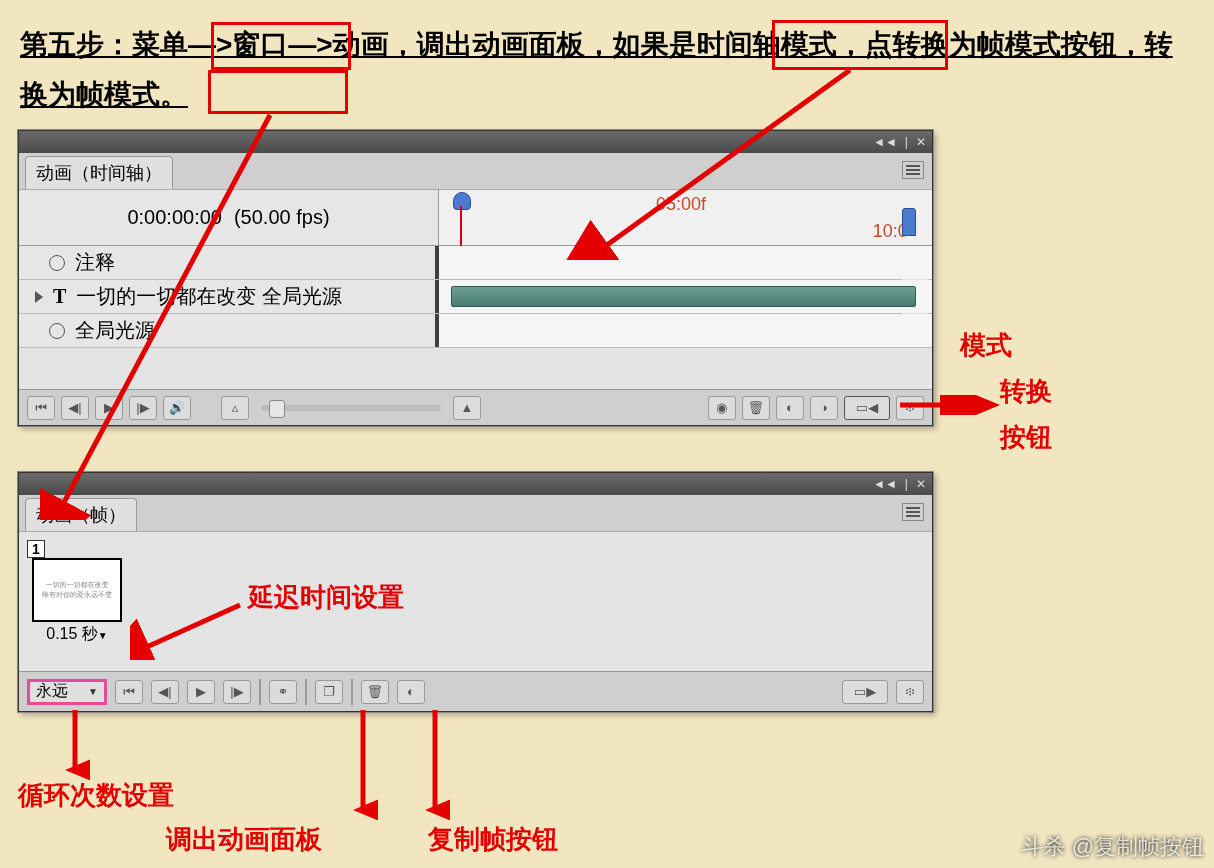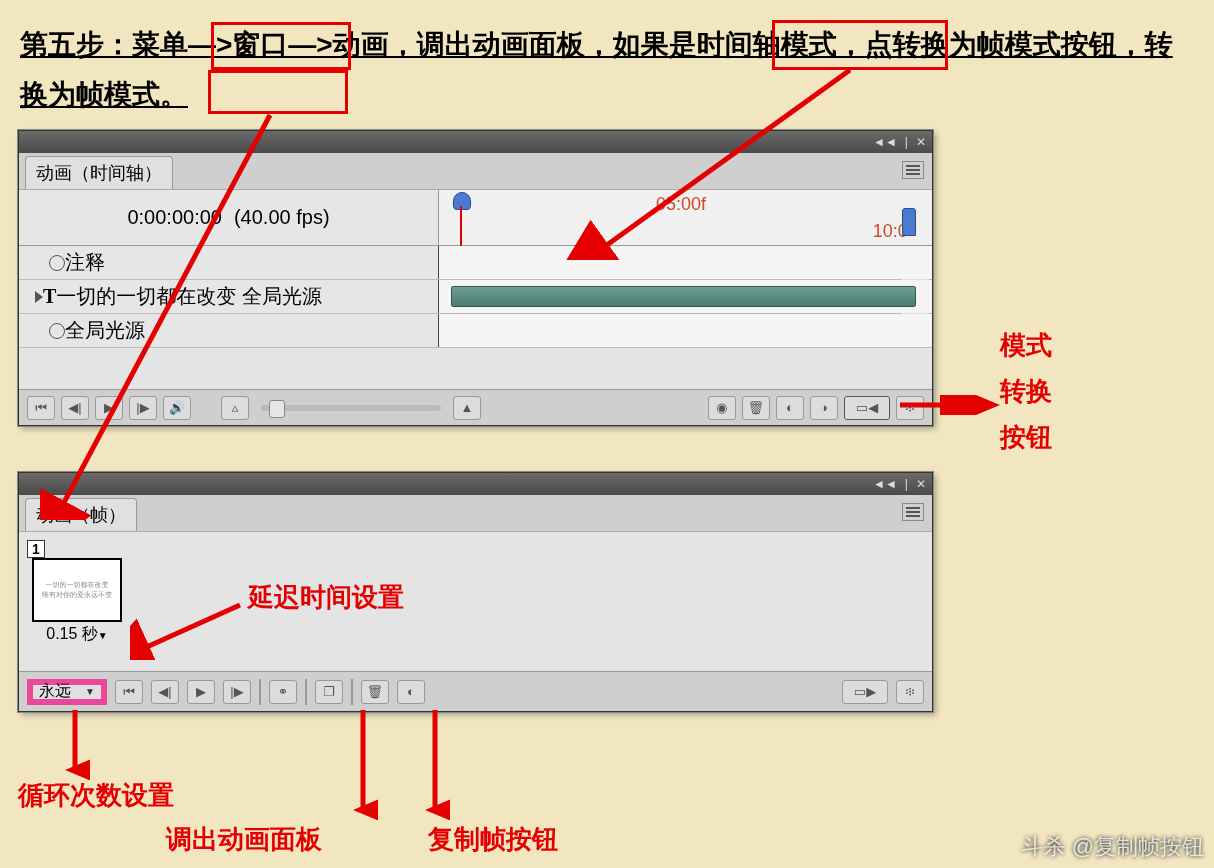--- a/index.html
+++ b/index.html
@@ -147,23 +147,24 @@
   }
   .tl-track {
     height: 34px;
     display: flex;
     border-bottom: 1px solid #bbb;
   }
   .tl-track .track-left {
     width: 420px;
     display: flex;
     align-items: center;
+    gap: 10px;
     padding-left: 30px;
     font-size: 20px;
-    border-right: 1px solid #404040;
+    border-right: 4px solid #404040;
     background: #e6e6e6;
   }
   .tl-track .track-right {
     flex: 1;
     background: #f5f5f5;
     position: relative;
   }
   .track-bar {
     position: absolute;
     left: 12px;
@@ -292,21 +293,21 @@
     border-top: 1px solid #999;
     display: flex;
     align-items: center;
     padding: 0 8px;
     gap: 8px;
   }
   .loop-sel {
     width: 80px;
     height: 26px;
     background: #e0e0e0;
-    border: 6px solid #ec4899;
+    border: 3px solid #ec4899;
     display: flex;
     align-items: center;
     justify-content: space-between;
     padding: 0 6px;
     font-size: 16px;
   }
   .loop-sel::after {
     content: "▼";
     font-size: 10px;
     color: #333;
@@ -366,21 +367,21 @@
   </div>
   <div class="tl-body">
     <div class="side-buttons">
       <div class="sb"></div>
       <div class="sb"></div>
       <div class="sb"></div>
     </div>
     <div class="tl-ruler">
       <div class="tl-left">
         <span>0:00:00:00</span>
-        <span>(40.00 fps)</span>
+        <span>(50.00 fps)</span>
       </div>
       <div class="tl-right">
         <div class="playhead"></div>
         <div class="ruler-mark" style="left:44%;">05:00f</div>
         <div class="ruler-mark" style="left:88%;margin-top:27px;">10:0</div>
         <div class="endmark"></div>
       </div>
     </div>
     <div class="tl-track">
       <div class="track-left">
@@ -467,21 +468,21 @@
     <div class="pf-btn">❐</div>
     <div class="fpf-sep"></div>
     <div class="pf-btn">🗑</div>
     <div class="pf-btn">◐</div>
     <div class="spacer-flex"></div>
     <div class="pf-btn wide">▭▶</div>
     <div class="pf-btn">፨</div>
   </div>
 </div>
 
-<div class="anno" style="left:1000px; top:328px;">模式</div>
+<div class="anno" style="left:960px; top:328px;">模式</div>
 <div class="anno" style="left:1000px; top:374px;">转换</div>
 <div class="anno" style="left:1000px; top:420px;">按钮</div>
 <div class="anno" style="left:248px; top:580px;">延迟时间设置</div>
 <div class="anno" style="left:18px; top:778px;">循环次数设置</div>
 <div class="anno" style="left:166px; top:822px;">调出动画面板</div>
 <div class="anno" style="left:428px; top:822px;">复制帧按钮</div>
 
 <svg class="arrow" style="left:450px; top:60px; width:420px; height:200px;">
   <defs>
       <marker id="ah1" markerWidth="14" markerHeight="14" refX="2" refY="6" orient="auto">

